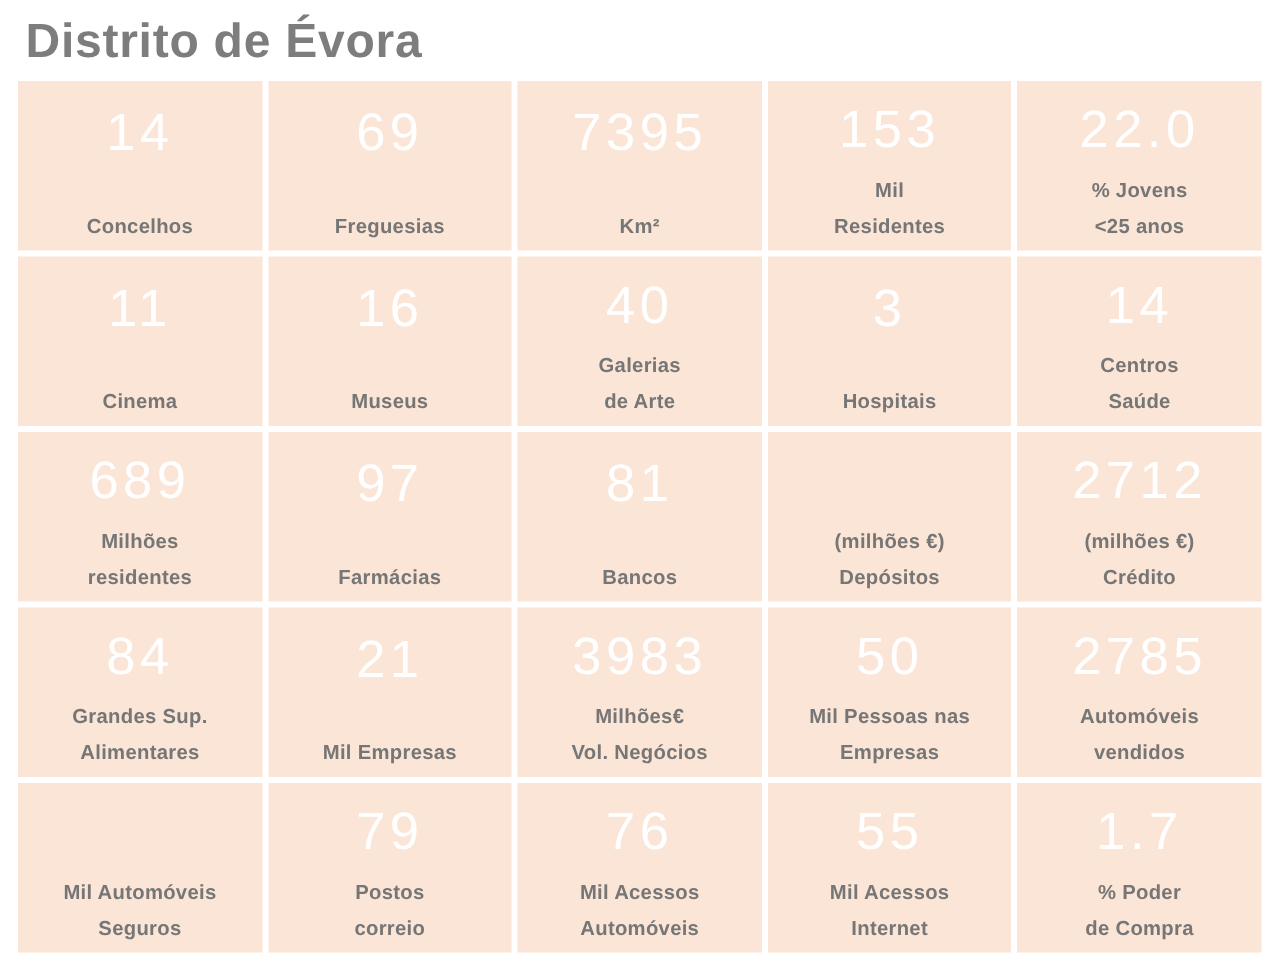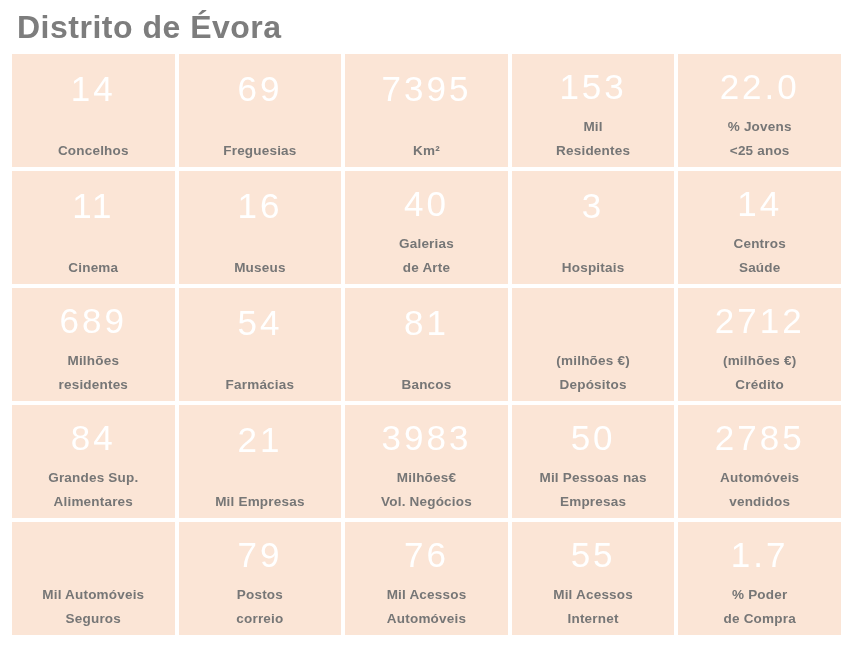--- a/index.html
+++ b/index.html
@@ -135,21 +135,21 @@
         </div>
       </div>
       <div class="card">
         <div class="value">689</div>
         <div class="label">
           <span>Milhões</span>
           <span>residentes</span>
         </div>
       </div>
       <div class="card">
-        <div class="value">54</div>
+        <div class="value">97</div>
         <div class="label">
           <span>Farmácias</span>
         </div>
       </div>
       <div class="card">
         <div class="value">81</div>
         <div class="label">
           <span>Bancos</span>
         </div>
       </div>

